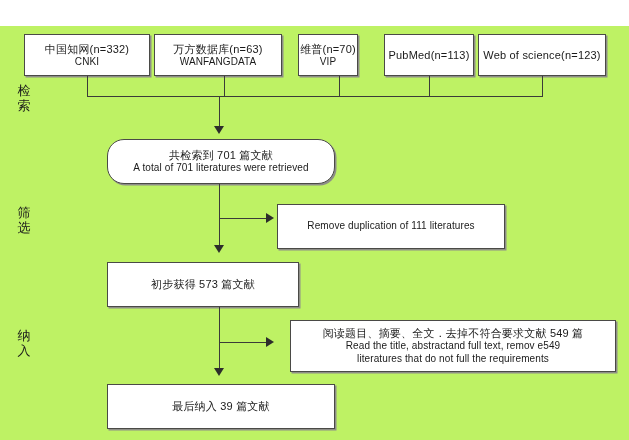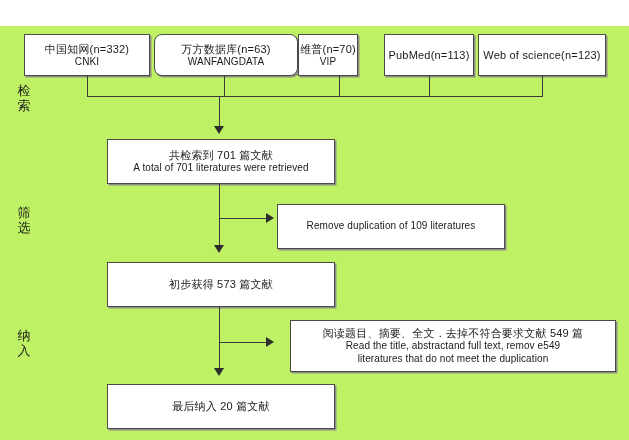--- a/index.html
+++ b/index.html
@@ -116,21 +116,21 @@
 </head>
 <body>
 
 <div id="figure">
 
   <div class="box srcbox" style="left:24px; width:126px;">
     <div class="cn">中国知网(n=332)</div>
     <div class="en">CNKI</div>
   </div>
 
-  <div class="box srcbox" style="left:154px; width:144px;border-radius:8px;">
+  <div class="box srcbox" style="left:154px; width:128px;">
     <div class="cn">万方数据库(n=63)</div>
     <div class="en">WANFANGDATA</div>
   </div>
 
   <div class="box srcbox" style="left:298px; width:60px;">
     <div class="cn">维普(n=70)</div>
     <div class="en">VIP</div>
   </div>
 
   <div class="box srcbox one-line" style="left:384px; width:90px;">
@@ -145,53 +145,53 @@
   <div class="vline" style="left:224px; top:50px; height:20px;"></div>
   <div class="vline" style="left:339px; top:50px; height:20px;"></div>
   <div class="vline" style="left:429px; top:50px; height:20px;"></div>
   <div class="vline" style="left:542px; top:50px; height:20px;"></div>
 
   <div class="hline" style="left:87px; top:70px; width:456px;"></div>
 
   <div class="vline" style="left:219px; top:70px; height:32px;"></div>
   <div class="arrow-down" style="left:214px; top:100px;"></div>
 
-  <div class="box" style="left:107px; top:113px; width:228px; height:45px;">
+  <div class="box" style="left:107px; top:113px; width:228px; height:45px;border-radius:17px;">
     <div class="cn">共检索到 701 篇文献</div>
     <div class="en">A total of 701 literatures were retrieved</div>
   </div>
 
   <div class="vline" style="left:219px; top:158px; height:63px;"></div>
   <div class="arrow-down" style="left:214px; top:219px;"></div>
 
   <div class="hline" style="left:219px; top:192px; width:48px;"></div>
   <div class="arrow-right" style="left:266px; top:187px;"></div>
 
   <div class="box" style="left:277px; top:178px; width:228px; height:45px;">
-    <div class="en">Remove duplication of 109 literatures</div>
-  </div>
-
-  <div class="box" style="left:107px; top:236px; width:228px; height:45px;">
+    <div class="en">Remove duplication of 111 literatures</div>
+  </div>
+
+  <div class="box" style="left:107px; top:236px; width:192px; height:45px;">
     <div class="cn">初步获得 573 篇文献</div>
   </div>
 
   <div class="vline" style="left:219px; top:281px; height:63px;"></div>
   <div class="arrow-down" style="left:214px; top:342px;"></div>
 
   <div class="hline" style="left:219px; top:316px; width:48px;"></div>
   <div class="arrow-right" style="left:266px; top:311px;"></div>
 
   <div class="box wide-en" style="left:290px; top:294px; width:326px; height:52px;">
     <div class="cn">阅读题目、摘要、全文．去掉不符合要求文献 549 篇</div>
     <div class="en">Read the title, abstractand full text, remov e549</div>
-    <div class="en">literatures that do not meet the duplication</div>
+    <div class="en">literatures that do not full the requirements</div>
   </div>
 
   <div class="box" style="left:107px; top:358px; width:228px; height:45px;">
-    <div class="cn">最后纳入 20 篇文献</div>
+    <div class="cn">最后纳入 39 篇文献</div>
   </div>
 
   <div class="stage-label" style="top:58px;">
     <span>检</span>
     <span>索</span>
   </div>
 
   <div class="stage-label" style="top:180px;">
     <span>筛</span>
     <span>选</span>

